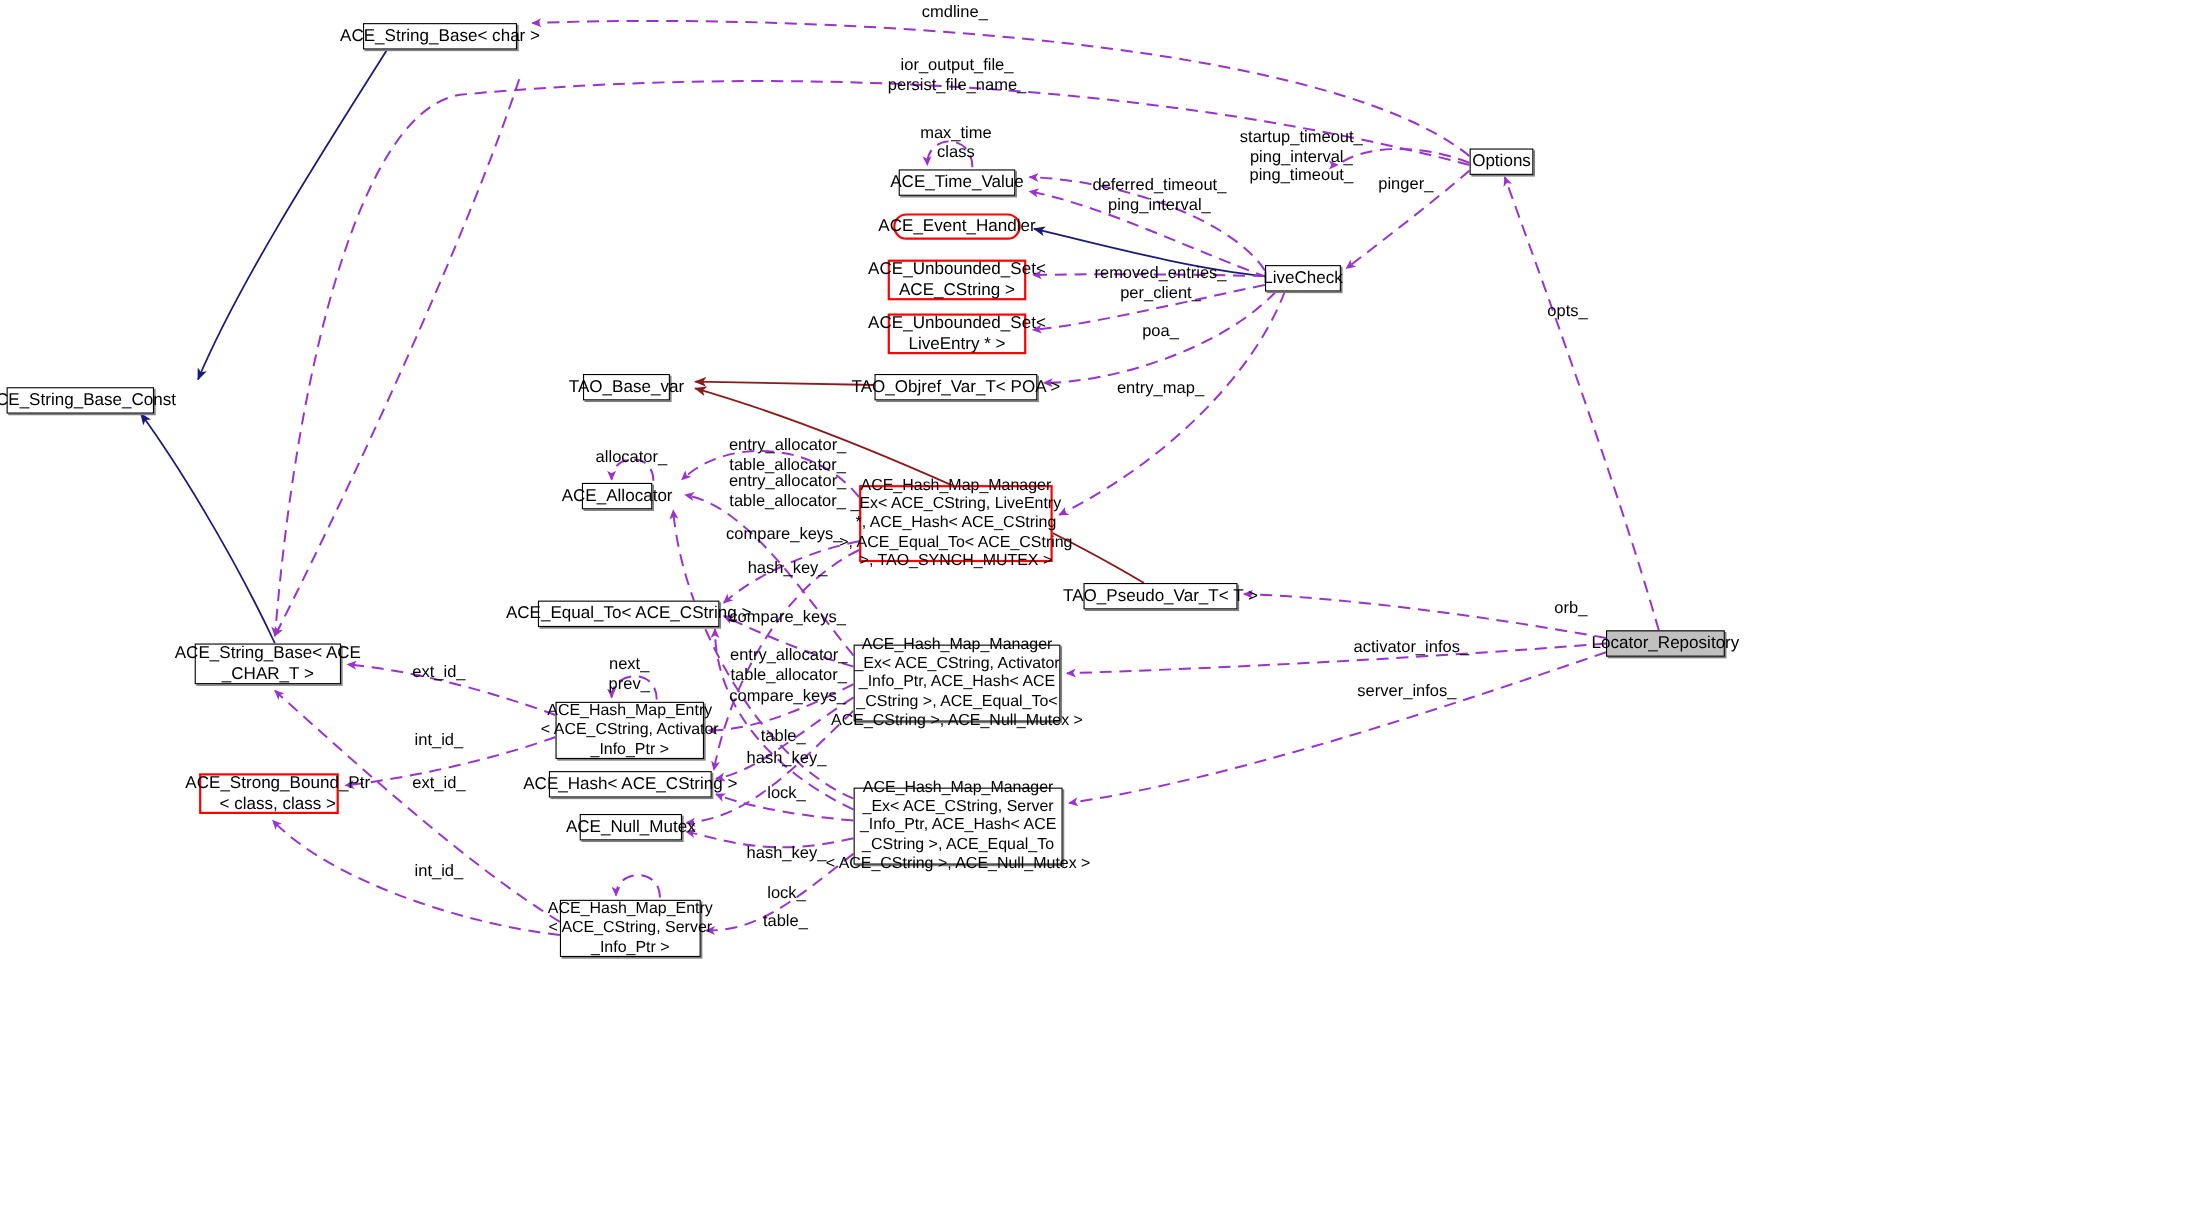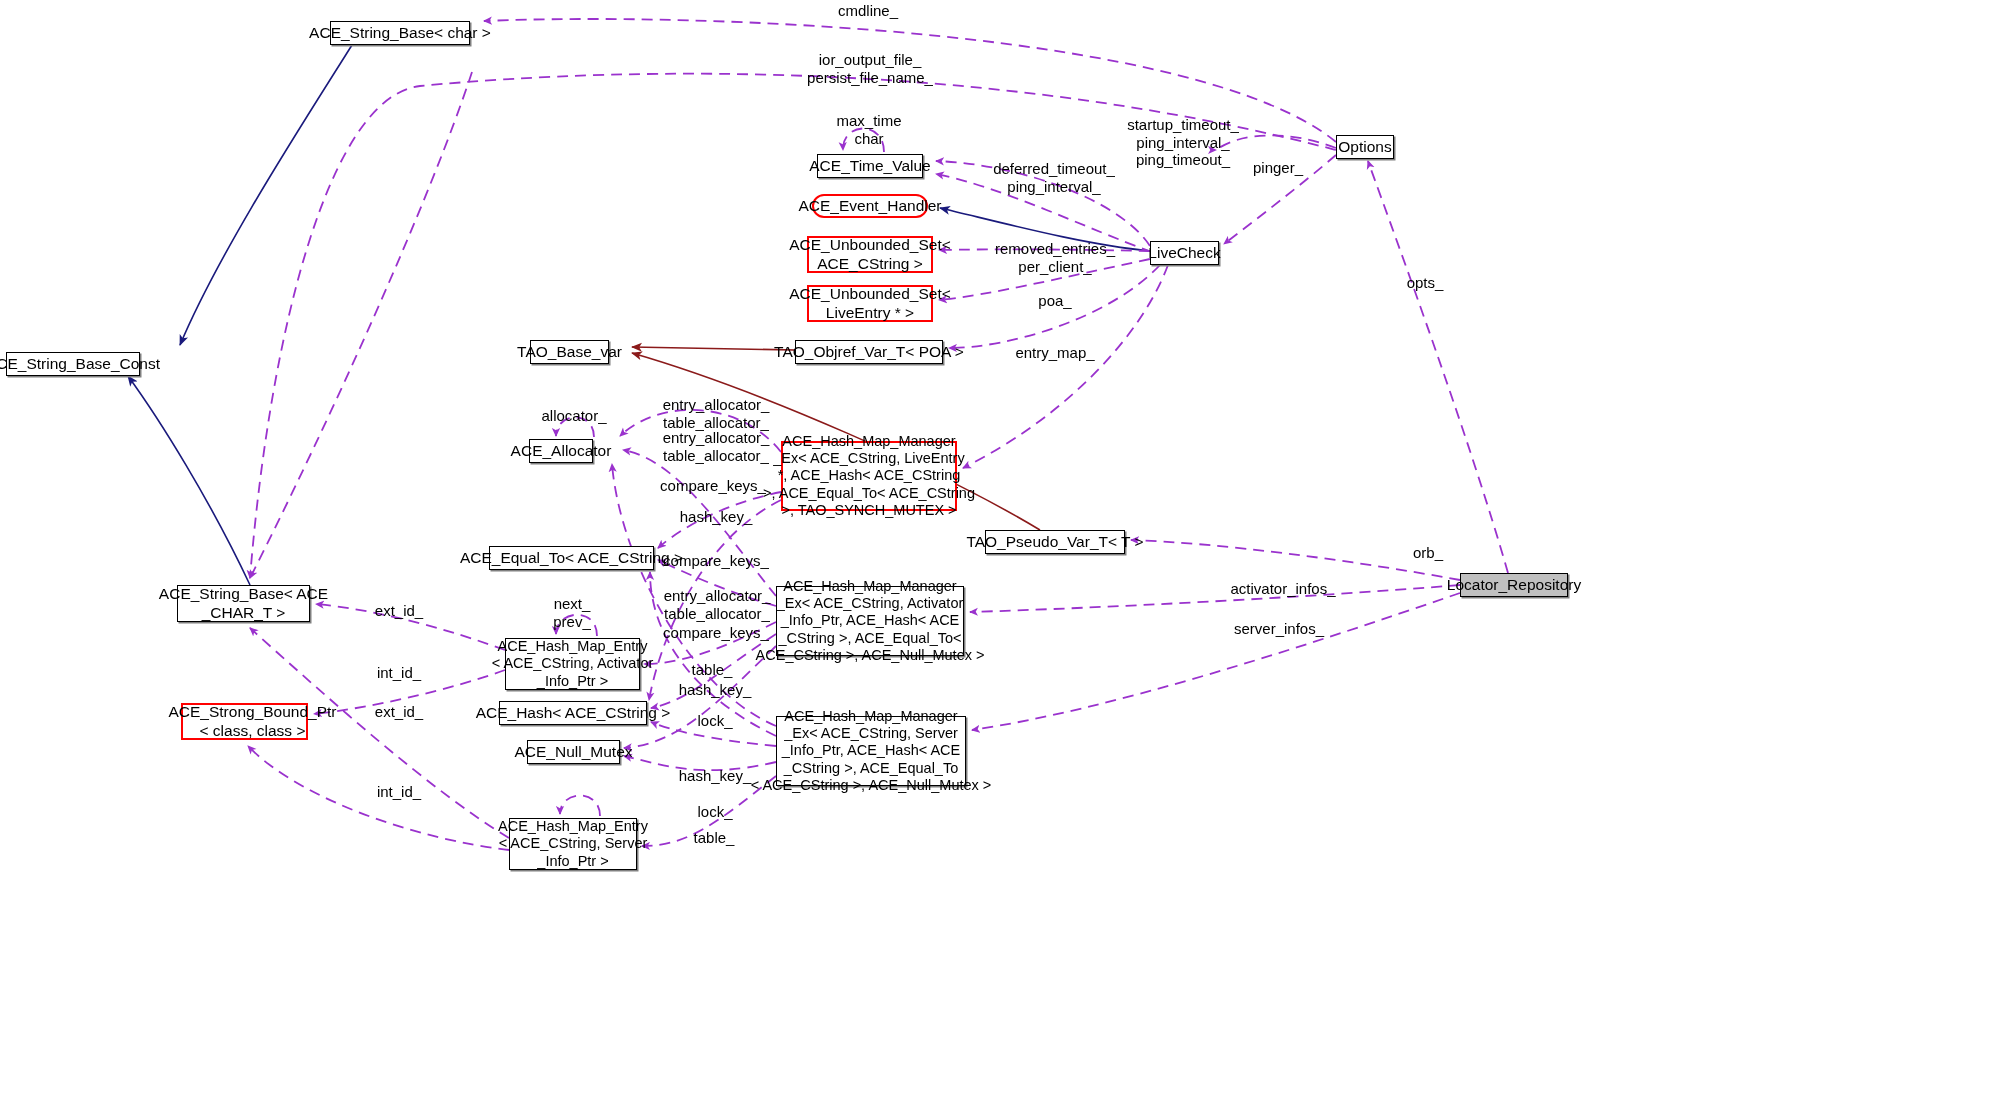--- a/index.html
+++ b/index.html
@@ -207,21 +207,21 @@
     <div class="node" style="left:509px;top:818px;width:128px;height:52px;font-size:14.5px;"><span>ACE_Hash_Map_Entry
 &lt; ACE_CString, Server
 _Info_Ptr &gt;</span></div>
   </div>
 
   <div>
     <div class="edge-label" style="left:868px;top:2px;">cmdline_</div>
     <div class="edge-label" style="left:870px;top:51px;">ior_output_file_
 persist_file_name_</div>
     <div class="edge-label" style="left:869px;top:112px;">max_time
-char</div>
+class</div>
     <div class="edge-label" style="left:1183px;top:116px;">startup_timeout_
 ping_interval_
 ping_timeout_</div>
     <div class="edge-label" style="left:1054px;top:160px;text-align:center;">deferred_timeout_
 ping_interval_</div>
     <div class="edge-label" style="left:1278px;top:159px;">pinger_</div>
     <div class="edge-label" style="left:1055px;top:240px;">removed_entries_
 per_client_</div>
     <div class="edge-label" style="left:1425px;top:274px;">opts_</div>
     <div class="edge-label" style="left:1055px;top:292px;">poa_</div>

